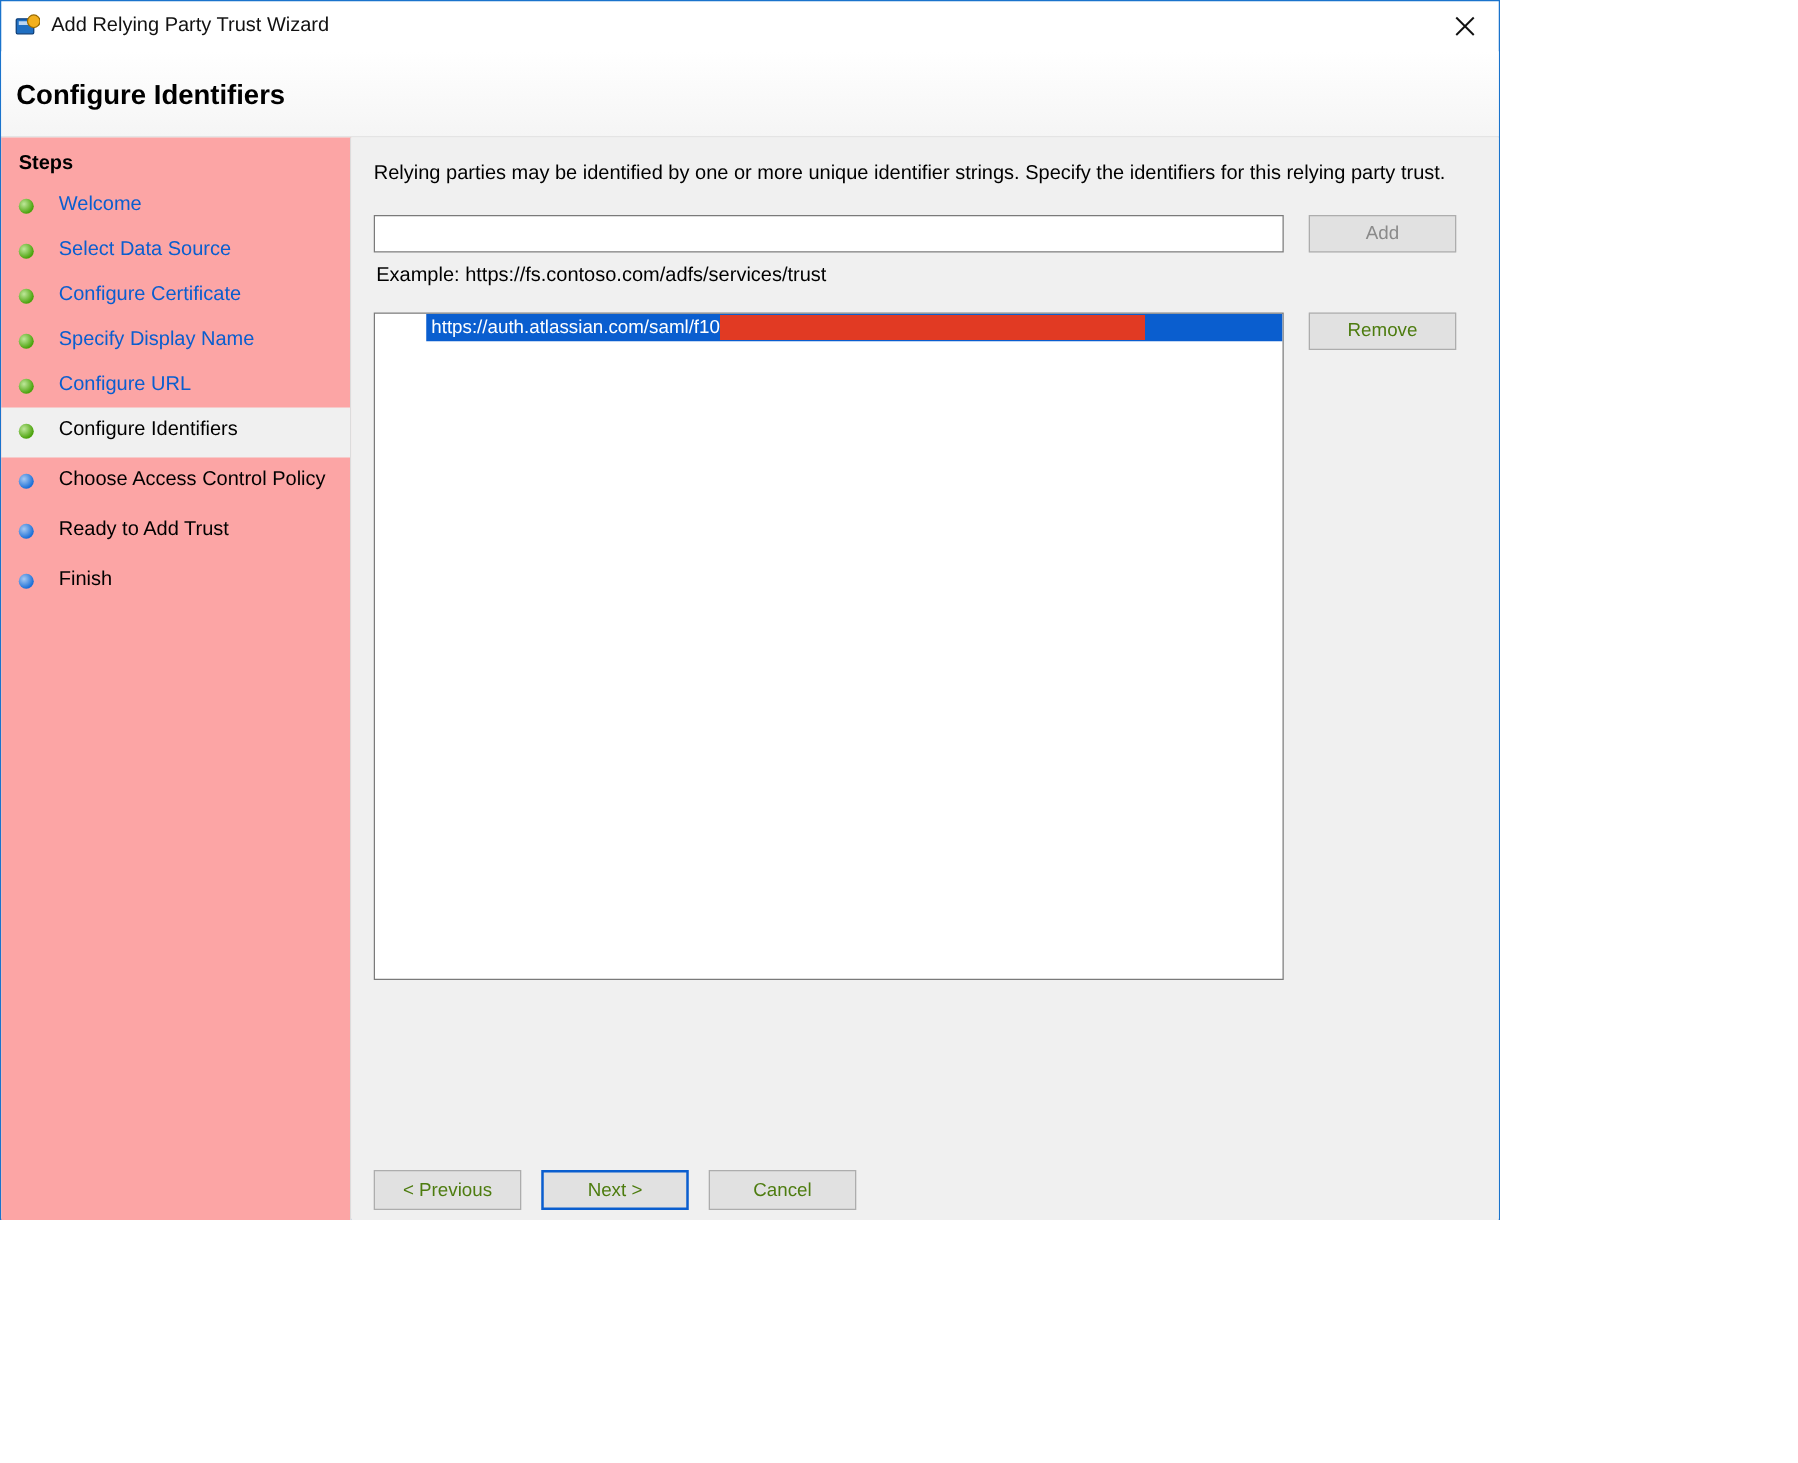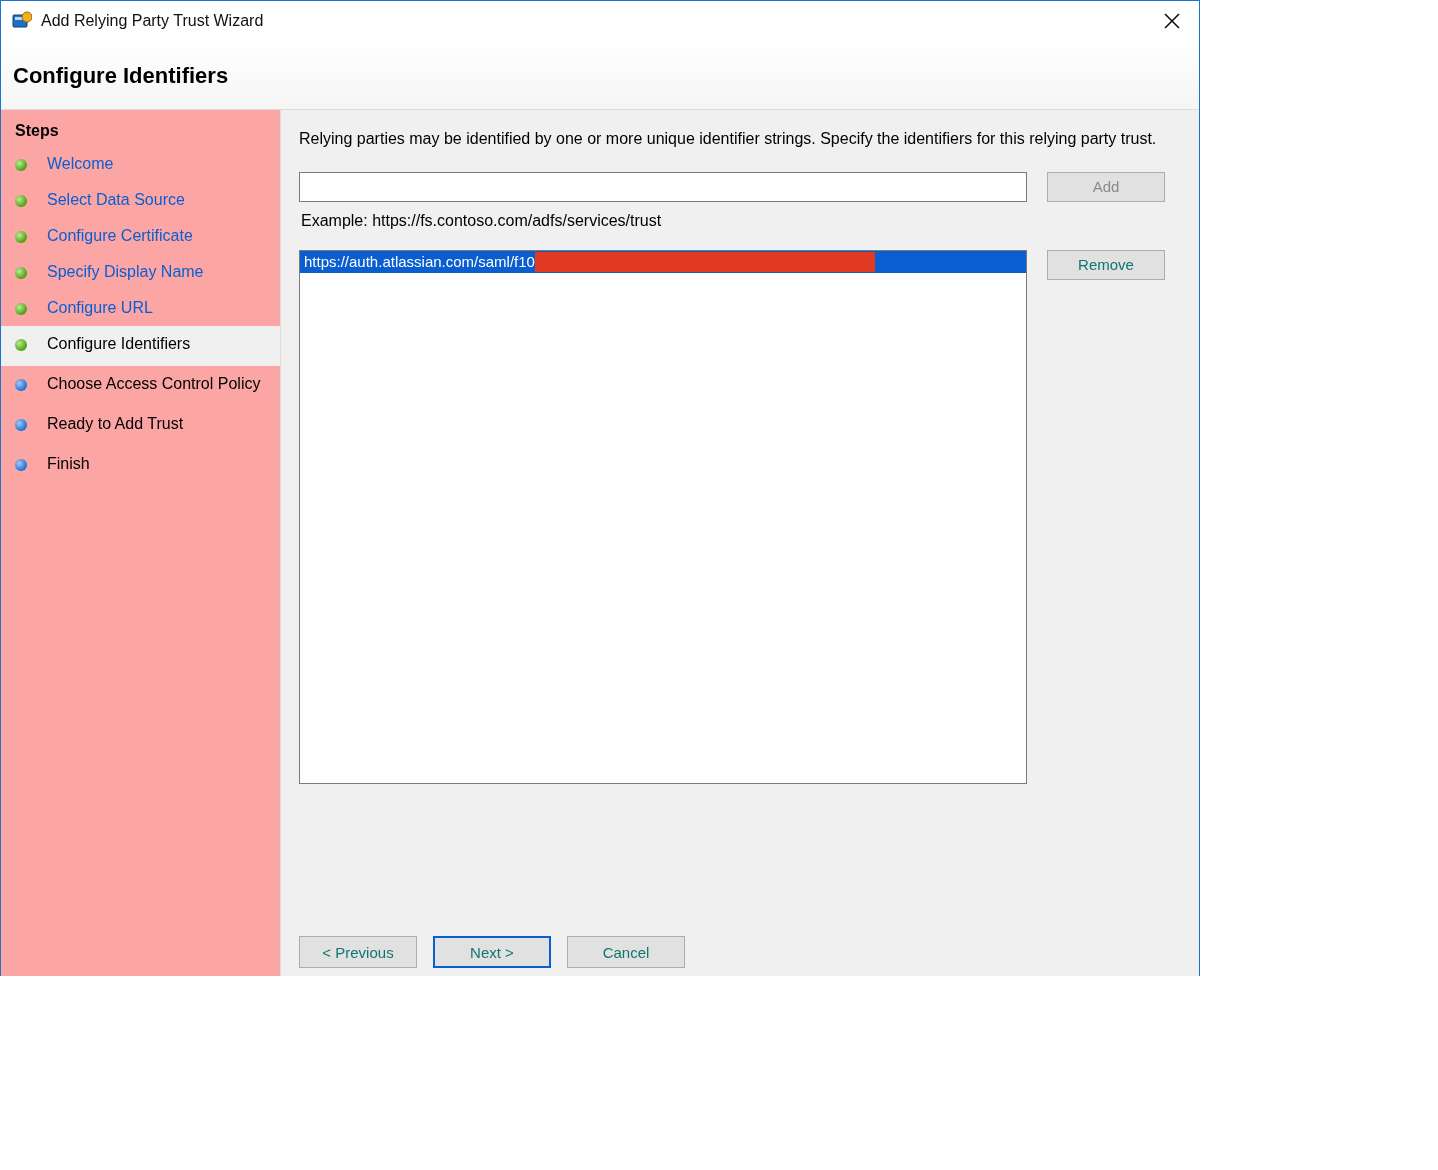--- a/index.html
+++ b/index.html
@@ -118,33 +118,34 @@
     background: #fff;
     padding: 2px 6px;
     font-size: 15px;
   }
   .wiz-button {
     height: 30px;
     min-width: 118px;
     background: #e1e1e1;
     border: 1px solid #adadad;
     font-size: 15px;
-    color: #0f766e;
+    color: #4d7c0f;
   }
   .wiz-button.disabled { color: #8a8a8a; }
   .example {
     font-size: 16px;
     margin: 10px 2px 20px 2px;
   }
   .listbox {
     flex: 0 0 728px;
     height: 534px;
     border: 1px solid #7a7a7a;
     background: #fff;
     overflow: hidden;
+    padding-left: 41px;
   }
   .listbox .item {
     display: flex;
     align-items: center;
     height: 22px;
     font-size: 15px;
   }
   .listbox .item.selected {
     background: #0a5ecf;
     color: #fff;

